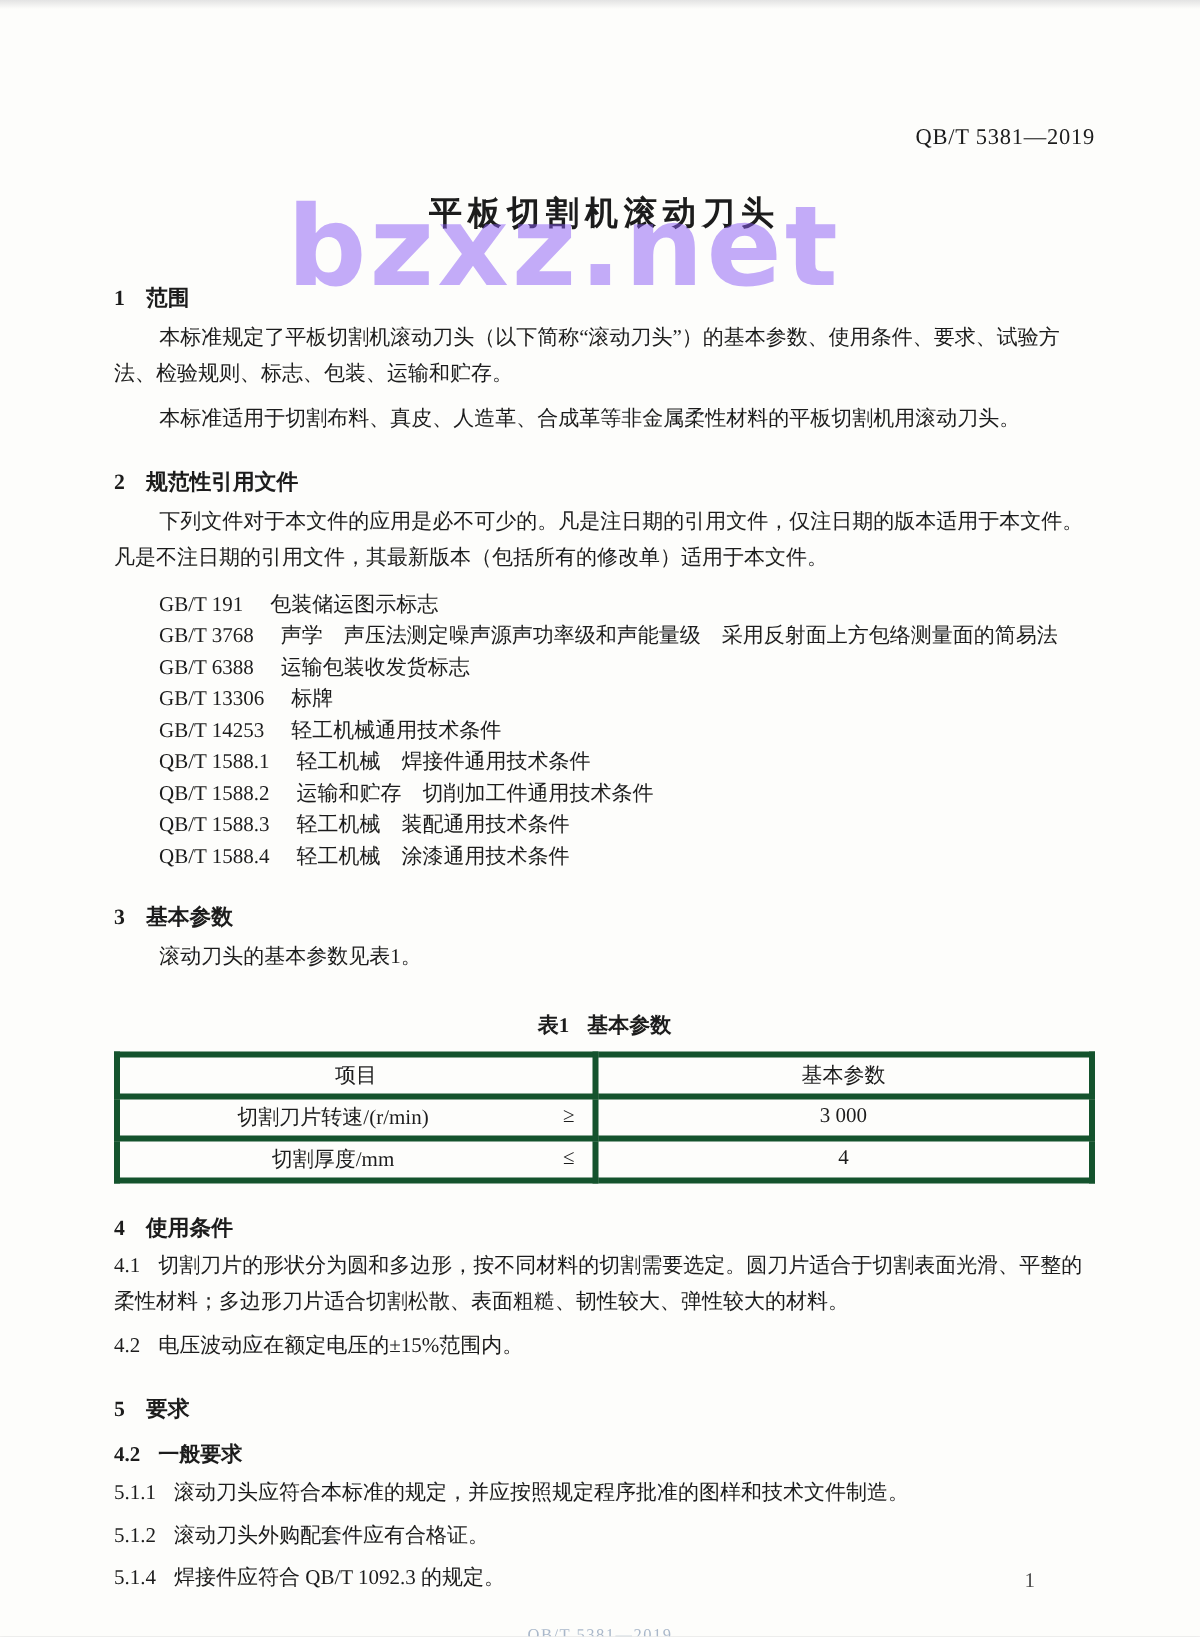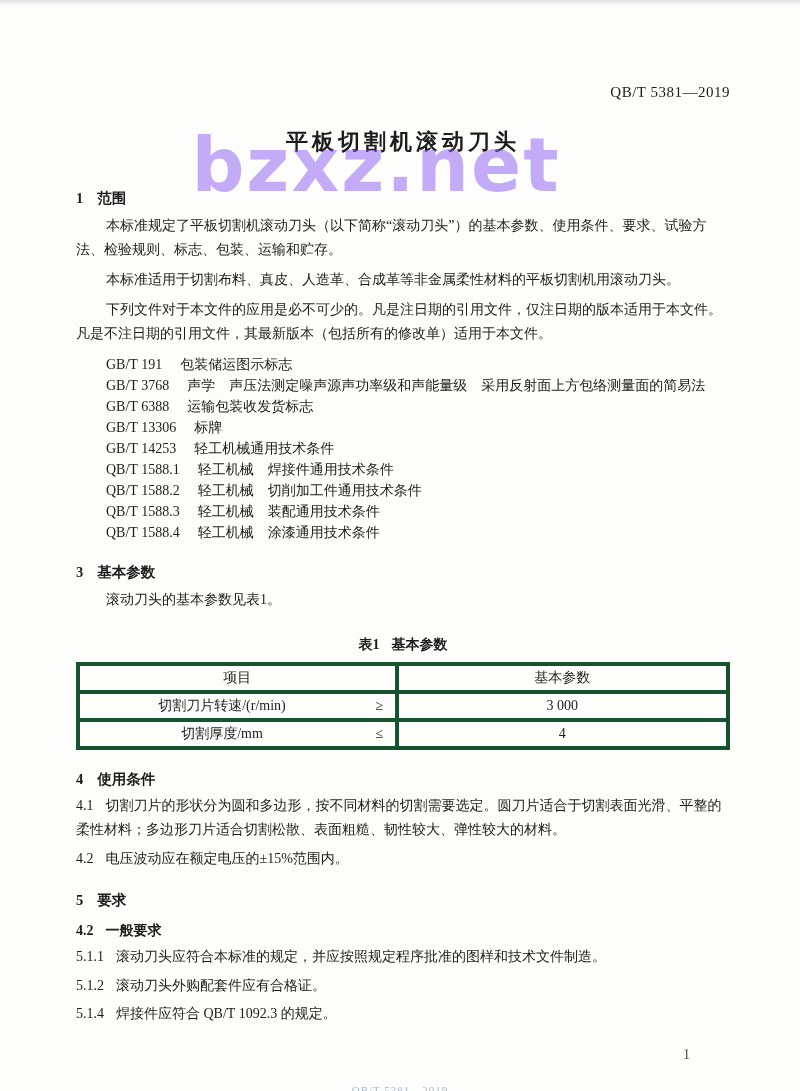--- a/index.html
+++ b/index.html
@@ -76,30 +76,33 @@
     <div class="doc-number">QB/T 5381—2019</div>
 
     <h1 class="doc-title">平板切割机滚动刀头</h1>
 
     <div class="sec-heading mt-sec1">
       <span class="num">1</span><span>范围</span>
     </div>
     <p class="body">本标准规定了平板切割机滚动刀头（以下简称“滚动刀头”）的基本参数、使用条件、要求、试验方法、检验规则、标志、包装、运输和贮存。</p>
     <p class="body">本标准适用于切割布料、真皮、人造革、合成革等非金属柔性材料的平板切割机用滚动刀头。</p>
 
+    <div class="sec-heading mt-sec">
+      <span class="num">2</span><span>规范性引用文件</span>
+    </div>
     <p class="body">下列文件对于本文件的应用是必不可少的。凡是注日期的引用文件，仅注日期的版本适用于本文件。凡是不注日期的引用文件，其最新版本（包括所有的修改单）适用于本文件。</p>
 
     <div class="ref-list">
       <div class="ref-item"><span class="code">GB/T 191</span><span>包装储运图示标志</span></div>
       <div class="ref-item"><span class="code">GB/T 3768</span><span>声学　声压法测定噪声源声功率级和声能量级　采用反射面上方包络测量面的简易法</span></div>
       <div class="ref-item"><span class="code">GB/T 6388</span><span>运输包装收发货标志</span></div>
       <div class="ref-item"><span class="code">GB/T 13306</span><span>标牌</span></div>
       <div class="ref-item"><span class="code">GB/T 14253</span><span>轻工机械通用技术条件</span></div>
       <div class="ref-item"><span class="code">QB/T 1588.1</span><span>轻工机械　焊接件通用技术条件</span></div>
-      <div class="ref-item"><span class="code">QB/T 1588.2</span><span>轻工机械　切削加工件通用技术条件</span></div>
+      <div class="ref-item"><span class="code">QB/T 1588.2</span><span>运输和贮存　切削加工件通用技术条件</span></div>
       <div class="ref-item"><span class="code">QB/T 1588.3</span><span>轻工机械　装配通用技术条件</span></div>
       <div class="ref-item"><span class="code">QB/T 1588.4</span><span>轻工机械　涂漆通用技术条件</span></div>
     </div>
 
     <div class="sec-heading mt-sec">
       <span class="num">3</span><span>基本参数</span>
     </div>
     <p class="body">滚动刀头的基本参数见表1。</p>
 
     <div class="table-caption">

